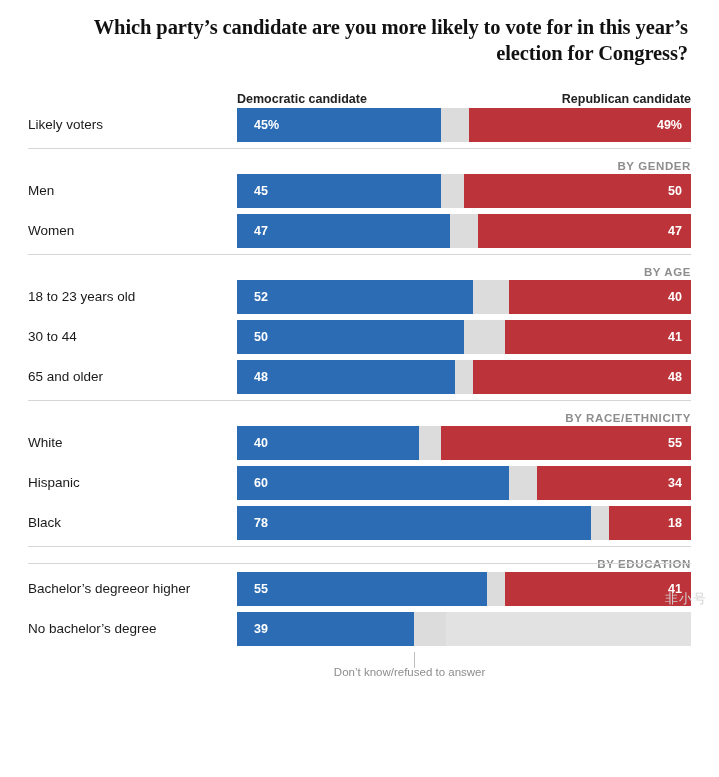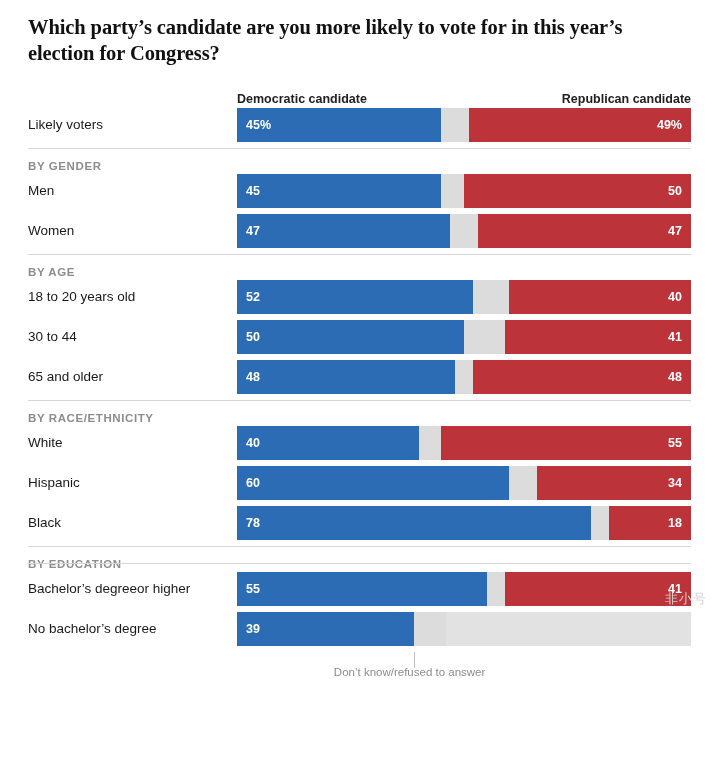--- a/index.html
+++ b/index.html
@@ -14,20 +14,21 @@
     color: #1a1a1a;
     position: relative;
     overflow: hidden;
   }
   .page {
     position: relative;
     width: 719px;
     height: 616px;
     box-sizing: border-box;
     padding: 14px 28px 0 28px;
+    text-align: right;
   }
   .title {
     font-family: "Liberation Serif", serif;
     font-weight: bold;
     font-size: 20.5px;
     line-height: 26px;
     color: #111111;
     margin: 0 0 4px 0;
     max-width: 660px;
     letter-spacing: -0.1px;
@@ -95,20 +96,21 @@
     position: relative;
     display: flex;
     align-items: center;
     height: 100%;
     box-sizing: border-box;
   }
   .seg.dem {
     background: #2b6cb4;
     justify-content: flex-start;
     color: #ffffff;
+    padding-left: 8px;
   }
   .seg.dk {
     background: #dcdcdc;
   }
   .seg.rep {
     background: #bc3339;
     justify-content: flex-end;
     color: #ffffff;
   }
   .seg .val {
@@ -200,21 +202,21 @@
             <span class="val">47</span>
           </div>
           <div class="seg dk" style="width: 6%;"></div>
           <div class="seg rep" style="width: 47%;">
             <span class="val">47</span>
           </div>
         </div>
       </div>
       <div class="group-label">BY AGE</div>
       <div class="row">
-        <div class="rowlabel">18 to 20 years old</div>
+        <div class="rowlabel">18 to 23 years old</div>
         <div class="bars">
           <div class="seg dem" style="width: 52%;">
             <span class="val">52</span>
           </div>
           <div class="seg dk" style="width: 8%;"></div>
           <div class="seg rep" style="width: 40%;">
             <span class="val">40</span>
           </div>
         </div>
       </div>

